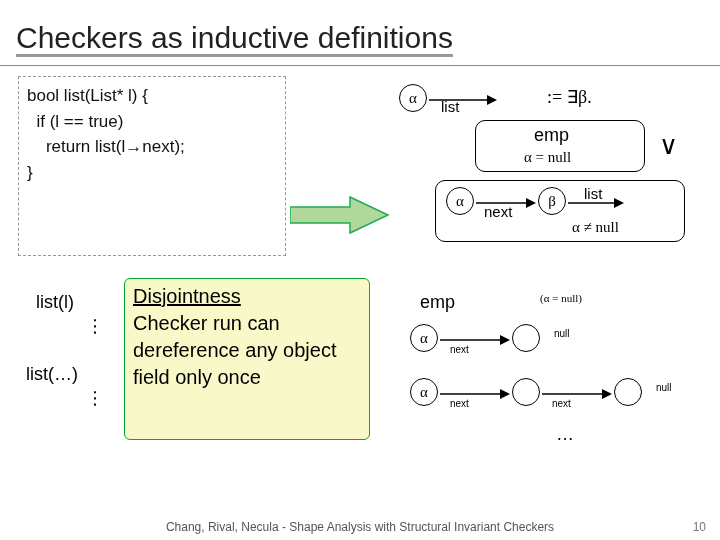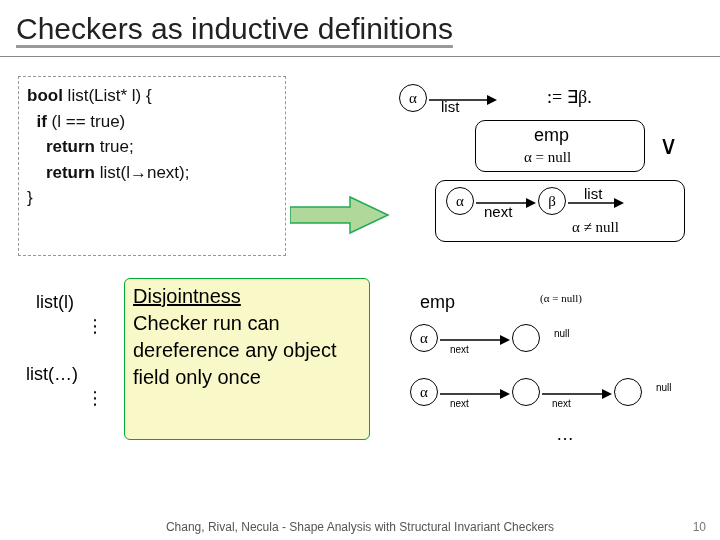--- a/index.html
+++ b/index.html
@@ -5,40 +5,40 @@
   * { box-sizing: border-box; margin: 0; padding: 0; }
   body {
     width: 720px; height: 540px;
     background: #fff;
     font-family: Verdana, Geneva, sans-serif;
     position: relative;
     overflow: hidden;
   }
   .title {
     font-size: 30px;
-    padding: 12px 16px 10px;
+    padding: 21px 16px 10px;
     color: #222;
     border-bottom: 1px solid #888;
     text-decoration: underline;
     text-decoration-color: #999;
     text-underline-offset: 6px;
   }
   .code-box {
     position: absolute;
     left: 18px; top: 76px;
     width: 268px; height: 180px;
     border: 1px dashed #999;
     background: #fff;
     padding: 6px 8px;
     font-family: Verdana, sans-serif;
     font-size: 17px;
     line-height: 1.5;
     color: #111;
   }
-  .code-box .bold { font-weight: bold; }
+  .code-box .bold { font-weight: normal; }
   .arrow-block {
     position: absolute;
     left: 290px; top: 195px;
     width: 100px; height: 40px;
   }
   .arrow-block svg { width: 100px; height: 40px; }
 
   .def-area {
     position: absolute;
     left: 395px; top: 80px;
@@ -113,21 +113,20 @@
   }
 </style>
 </head>
 <body>
 
 <div class="title">Checkers as inductive definitions</div>
 
 <div class="code-box">
   <div><span class="bold">bool</span><span> list(List* l) {</span></div>
   <div><span class="bold" style="white-space:pre">  if</span><span> (l == true)</span></div>
-  <div><span class="bold" style="white-space:pre">    return</span><span> true;</span></div>
   <div><span class="bold" style="white-space:pre">    return</span><span> list(l→next);</span></div>
   <div>}</div>
 </div>
 
 <div class="arrow-block">
   <svg viewBox="0 0 100 40">
     <polygon points="0,12 60,12 60,2 98,20 60,38 60,28 0,28" fill="#b0d89b" stroke="#2a5" stroke-width="1.5"></polygon>
   </svg>
 </div>
 

